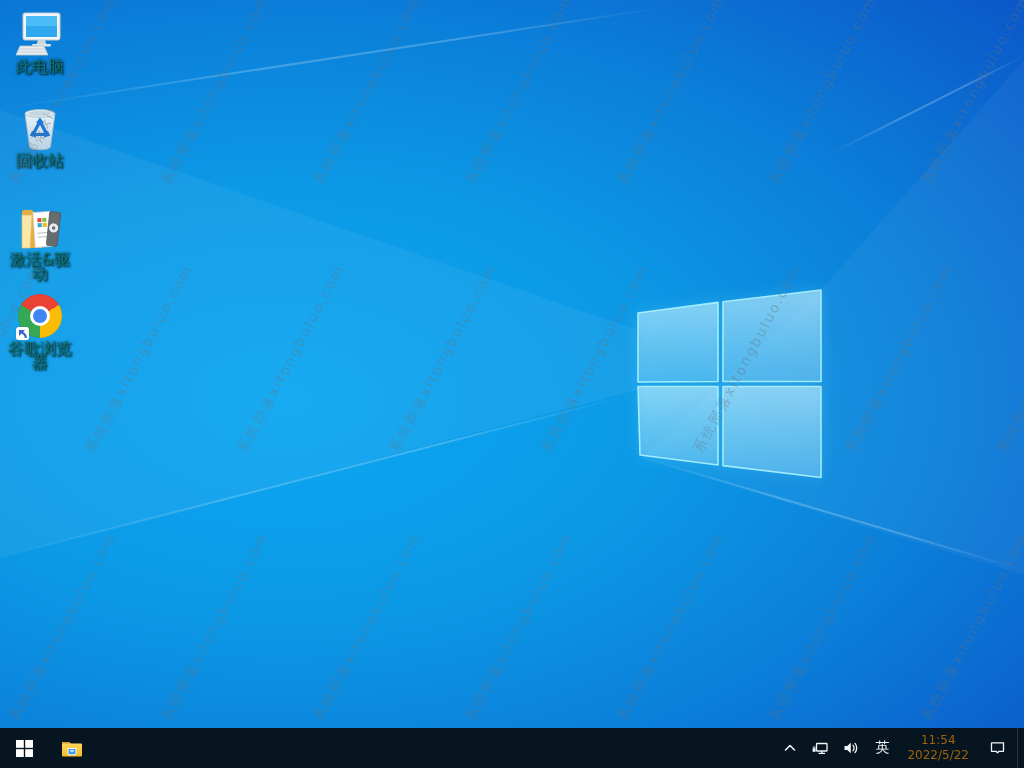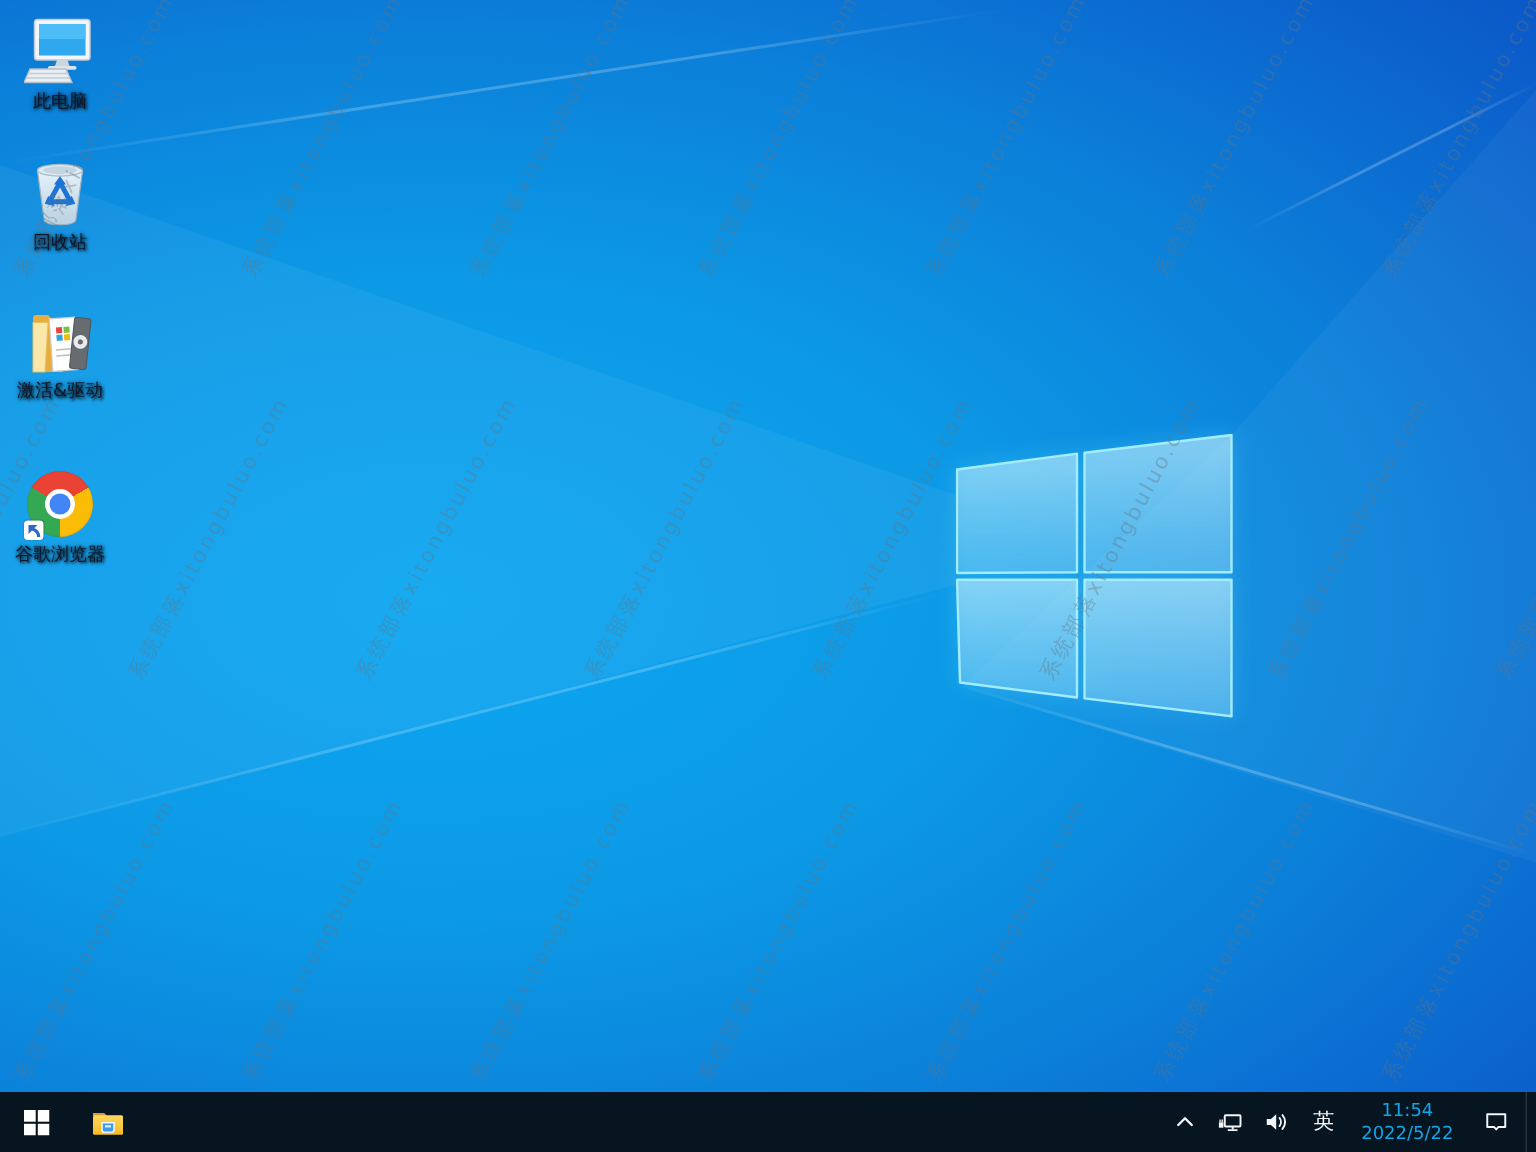--- a/index.html
+++ b/index.html
@@ -33,42 +33,42 @@
   }
 
   
   #icon-area{position:absolute;left:0;top:0;z-index:2;}
   .icon-item{
     position:absolute;left:3px;width:74px;
     display:flex;flex-direction:column;align-items:center;cursor:default;
   }
   .icon-art{width:48px;height:48px;position:relative;display:flex;align-items:center;justify-content:center;}
   .icon-label{
-    margin-top:2px;font-size:12px;line-height:14px;color:#0f172a;text-align:center;
+    margin-top:2px;font-size:16px;line-height:14px;color:#0f766e;text-align:center;
     text-shadow:1px 1px 2px rgba(0,0,0,.85),0 0 3px rgba(0,0,0,.6);
   }
   .chrome-ball{width:44px;height:44px;border-radius:50%;position:relative;
     background:conic-gradient(from 60deg,#FBBC05 0 120deg,#34A853 0 240deg,#EA4335 0 360deg);
     box-shadow:inset 0 0 1px rgba(0,0,0,.25);}
   .chrome-white{position:absolute;left:50%;top:50%;width:20px;height:20px;margin:-10px 0 0 -10px;border-radius:50%;background:#fff;}
   .chrome-blue{position:absolute;left:50%;top:50%;width:14px;height:14px;margin:-7px 0 0 -7px;border-radius:50%;background:#4285F4;}
   .shortcut-overlay{position:absolute;left:0;bottom:0;width:13px;height:13px;background:#fff;border-radius:2.5px;
     box-shadow:0 0 1px rgba(0,0,0,.4);display:flex;align-items:center;justify-content:center;}
 
   
   #taskbar{
     position:absolute;left:0;bottom:0;width:1024px;height:40px;z-index:5;
     background:#06151f;display:flex;align-items:stretch;
   }
   .tb-btn{width:48px;display:flex;align-items:center;justify-content:center;cursor:pointer;}
   #tb-spacer{flex:1;}
   #tray{display:flex;align-items:stretch;}
   .tray-item{display:flex;align-items:center;justify-content:center;padding:0 7px;cursor:pointer;}
   #ime-indicator{font-size:14px;color:#f2f5f7;padding:0 9px;}
-  #clock{flex-direction:column;justify-content:center;color:#0ea5e9;font-size:12px;line-height:15px;padding:0 9px;text-align:left;}
+  #clock{flex-direction:column;justify-content:center;color:#a16207;font-size:12px;line-height:15px;padding:0 9px;text-align:left;}
   #show-desktop{width:6px;border-left:1px solid rgba(255,255,255,.14);cursor:pointer;}
 </style>
 </head>
 <body>
 
 <div id="wallpaper">
   <div class="wedge" id="wedge-left"></div>
   <div class="wedge" id="wedge-right"></div>
   <div class="beam" style="left:0;top:108px;width:680px;transform:rotate(-8.7deg)"></div>
   <div class="beam" style="left:0;top:556px;width:650px;transform:rotate(-14.4deg)"></div>
@@ -147,21 +147,21 @@
           <rect x="32" y="9" width="11" height="34" rx="1.5" fill="#676c71" stroke="#50555a" stroke-width="0.7"></rect>
           <circle cx="37.5" cy="25" r="4.6" fill="#e8ecef"></circle>
           <circle cx="37.5" cy="25" r="1.7" fill="#676c71"></circle>
         </g>
         <path d="M6,12 L16,12 L14,45 L6,45 Z" fill="#fbe7a9" stroke="#e5c05f" stroke-width="0.7"></path>
       </svg>
     </div>
     <div class="icon-label">激活&amp;驱动</div>
   </div>
 
-  <div class="icon-item" style="top:312px">
+  <div class="icon-item" style="top:292px">
     <div class="icon-art">
       <div class="chrome-ball">
         <div class="chrome-white"></div>
         <div class="chrome-blue"></div>
       </div>
       <div class="shortcut-overlay">
         <svg width="11" height="11" viewBox="0 0 11 11">
           <polygon points="2,2 8,2 2,8" fill="#2e66c9"></polygon>
           <path d="M4.6,4.6 Q8.8,6 8.8,10" stroke="#2e66c9" stroke-width="2.1" fill="none"></path>
         </svg>

